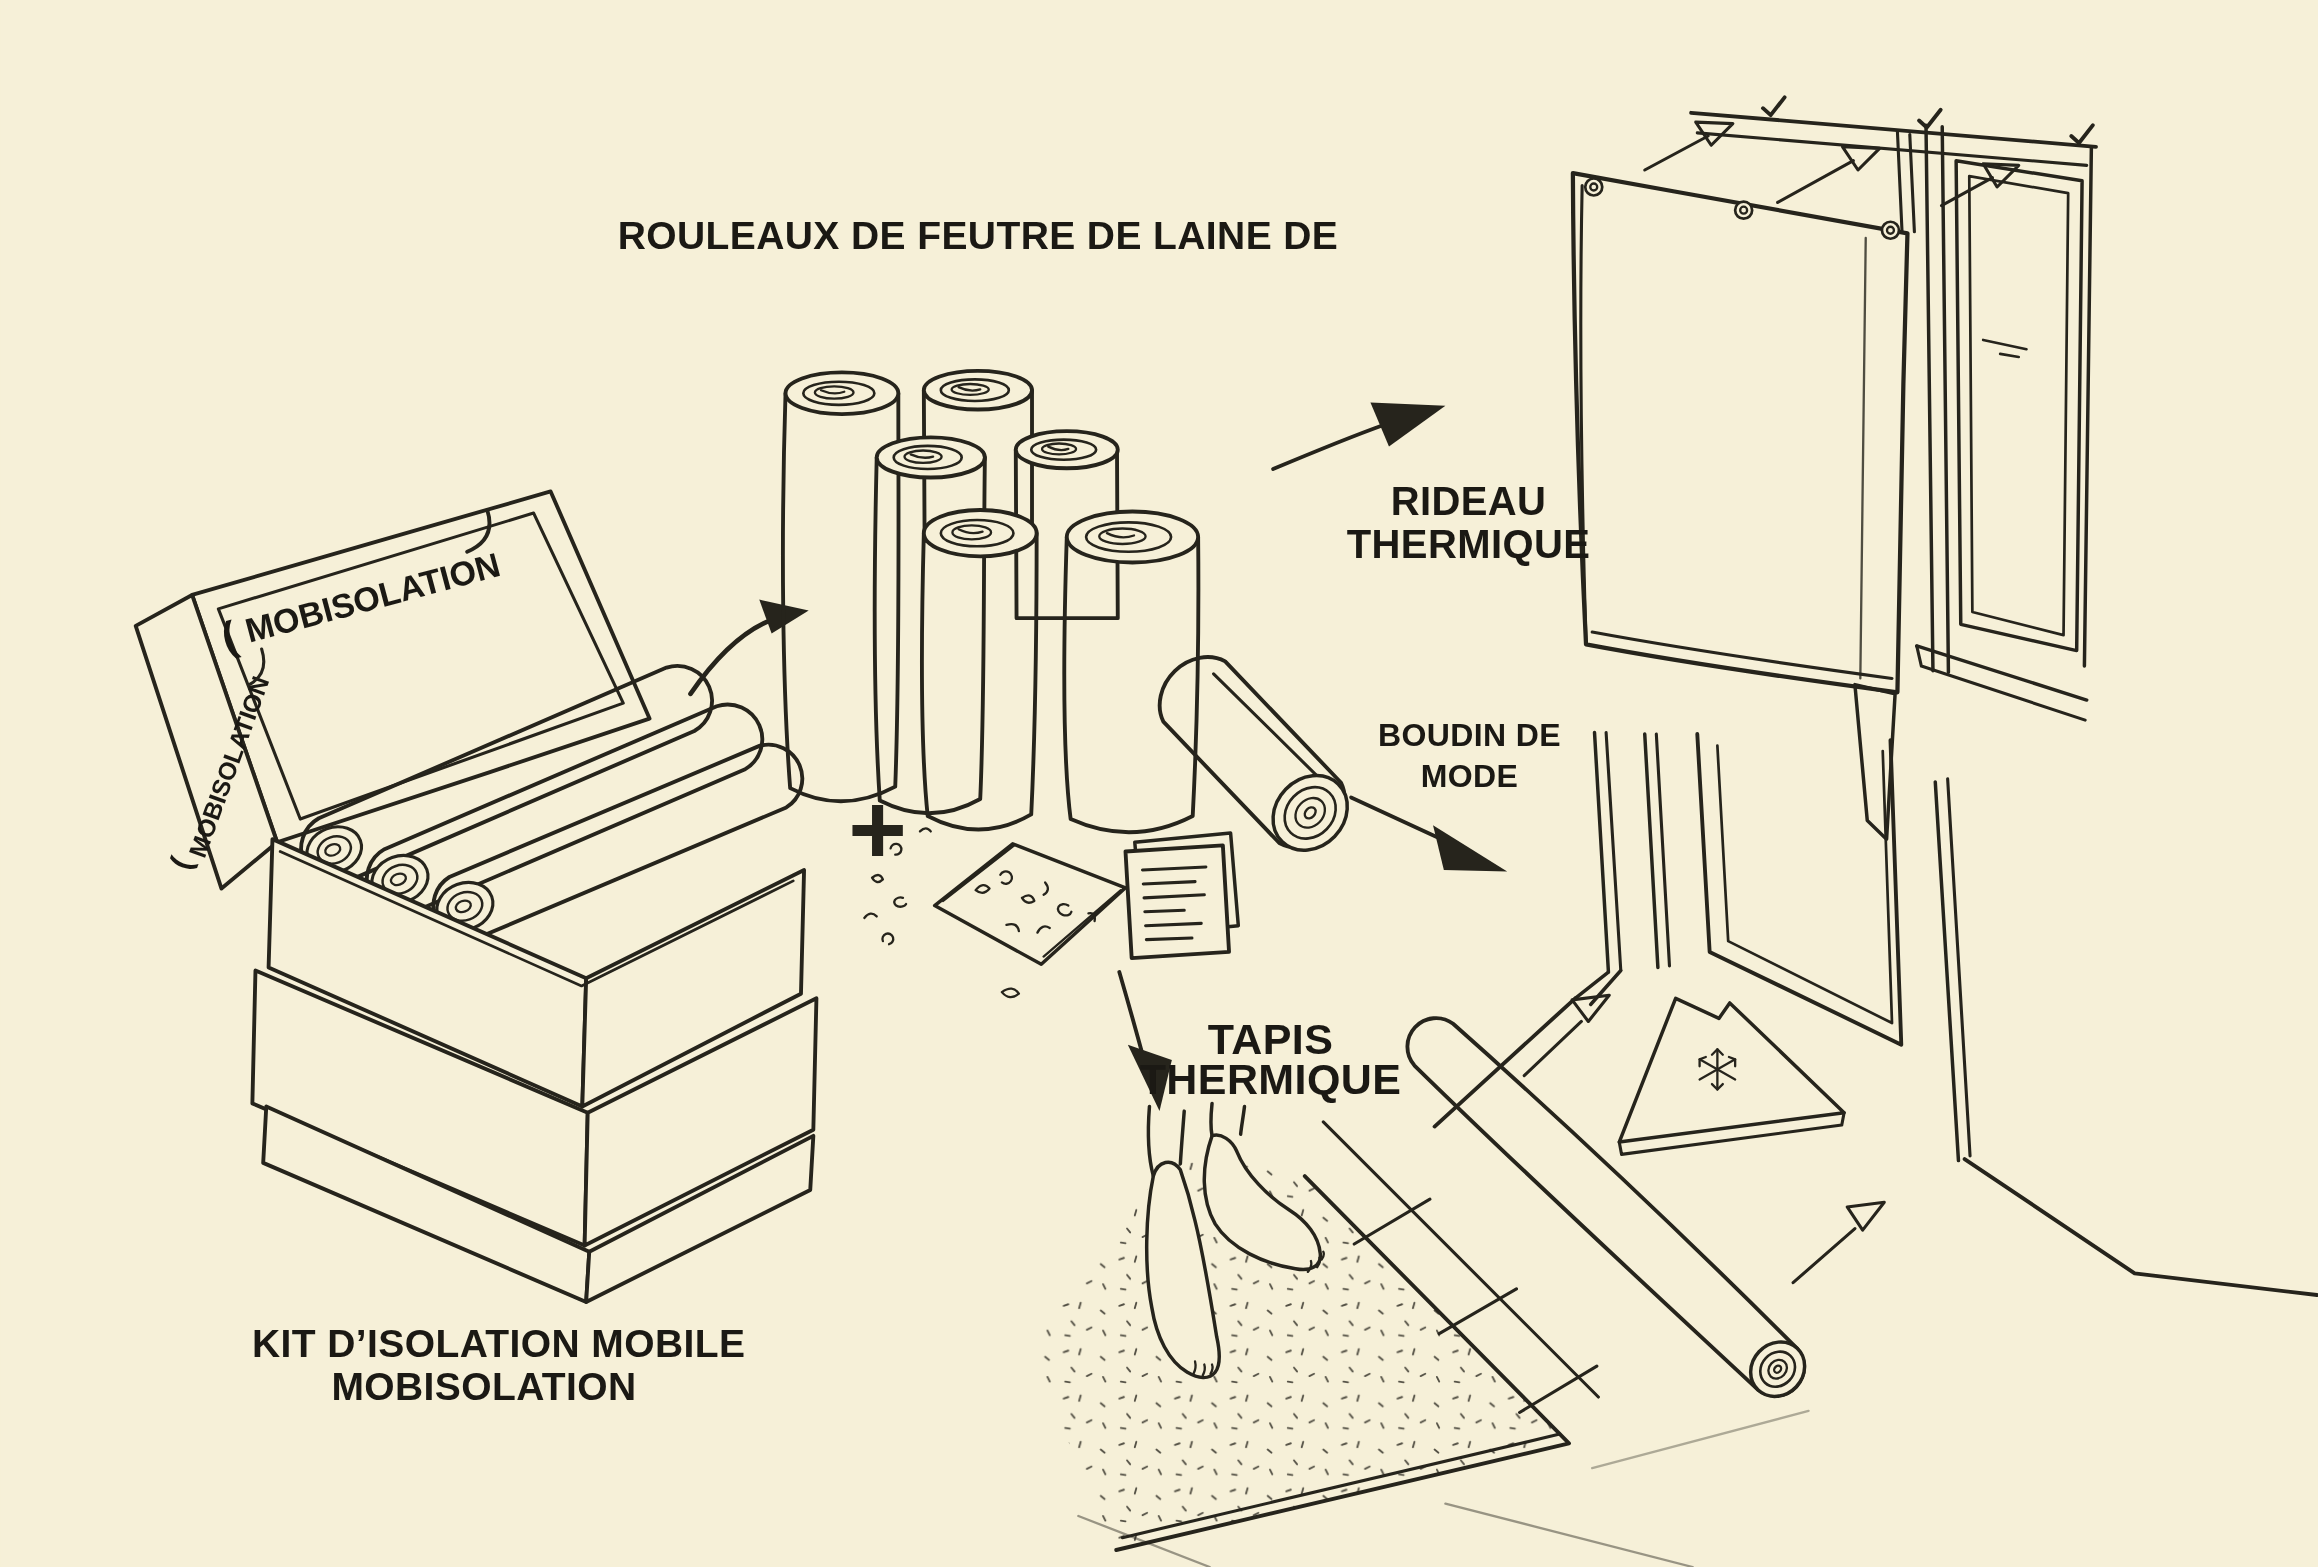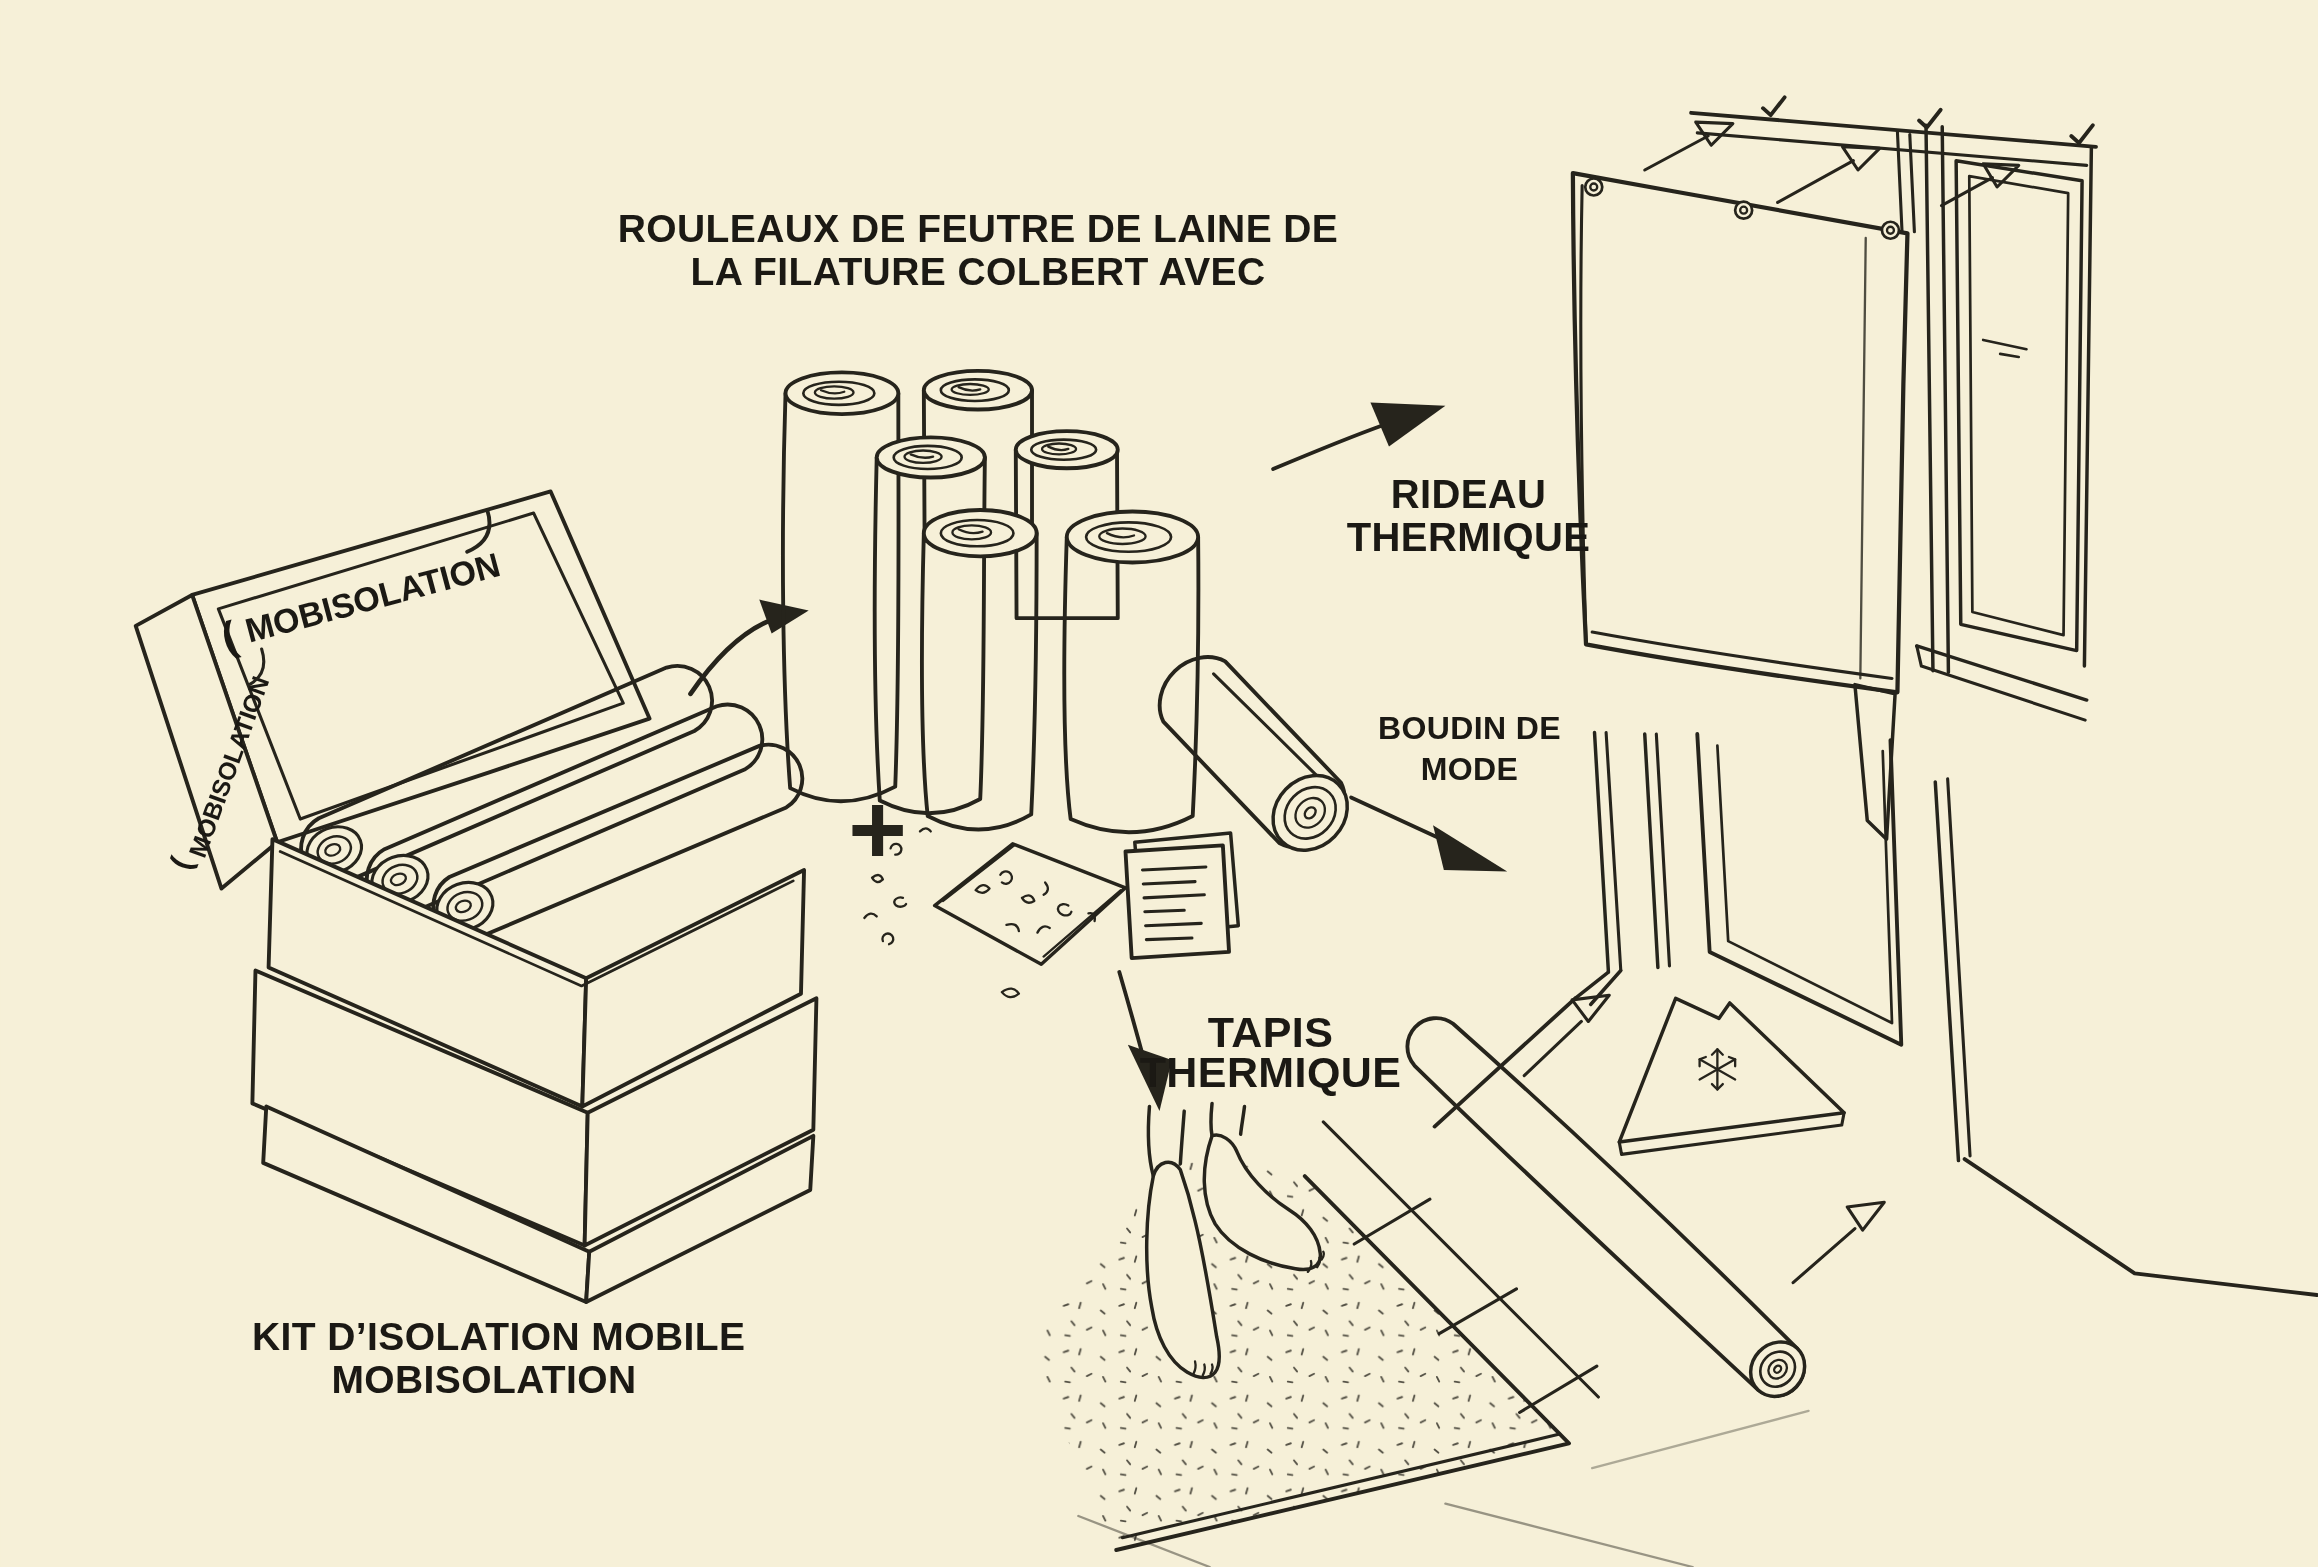--- a/index.html
+++ b/index.html
@@ -1,19 +1,19 @@
 <!DOCTYPE html>
 <html style="font-size:12.4px"><head>
 <meta charset="utf-8">
 <style>
   html,body{margin:0;padding:0;background:#e8e2c8;}
   .stage{position:relative;width:2319px;height:1567px;background:#f6f0d8;overflow:hidden;
          font-family:"Liberation Sans", sans-serif;}
   .stage svg{position:absolute;left:0;top:0;}
-  .lbl{position:absolute;color:#1b1914;font-weight:bold;text-align:center;letter-spacing:0.4px;}
+  .lbl{position:absolute;color:#1b1914;font-weight:bold;text-align:center;letter-spacing:0.4px;margin-top:7px;}
   .lbl div{white-space:nowrap;}
   .lbl-title{left:603px;top:207px;width:750px;font-size:39px;line-height:43px;}
   .lbl-rideau{left:1314px;top:473px;width:309px;font-size:40px;line-height:43px;}
   .lbl-boudin{left:1315px;top:708px;width:309px;font-size:32px;line-height:41px;}
   .lbl-tapis{left:1116px;top:1012px;width:309px;font-size:43px;line-height:40px;}
   .lbl-kit{left:252px;top:1315px;width:464px;font-size:39px;line-height:43px;}
   .ink{stroke:#26241c;fill:none;stroke-linecap:round;stroke-linejoin:round;}
   .paper{fill:#f6f0d8;}
   .inkfill{fill:#26241c;stroke:none;}
   .brand{fill:#1b1914;font-weight:bold;font-family:"Liberation Sans",sans-serif;}
@@ -294,21 +294,20 @@
     <path class="ink" stroke-width="3" d="M1544,1778 q4,-8 2,-16 M1556,1780 q4,-8 2,-14 M1566,1778 q4,-7 2,-12"></path>
     <path class="ink" stroke-width="4.5" d="M1568,1428 C1566,1448 1566,1460 1568,1470"></path>
     <path class="ink" stroke-width="4.5" d="M1610,1432 C1608,1448 1606,1458 1605,1468"></path>
     <path class="paper ink" stroke-width="4.5" d="M1568,1470 C1554,1510 1554,1552 1572,1584 C1592,1616 1636,1636 1676,1642 C1696,1646 1710,1638 1708,1622 C1706,1600 1690,1580 1668,1566 C1640,1548 1612,1520 1600,1490 C1594,1476 1580,1466 1568,1470 Z"></path>
     <path class="ink" stroke-width="3" d="M1692,1646 q6,-6 4,-14 M1704,1640 q5,-6 3,-12 M1710,1630 q4,-6 2,-10"></path>
   </g>
 </svg>
 
 <div class="lbl lbl-title">
   <div>ROULEAUX DE FEUTRE DE LAINE DE</div>
-  <div>LA FILATURE COLBERT AVEC</div>
 </div>
 
 <div class="lbl lbl-rideau">
   <div>RIDEAU</div>
   <div>THERMIQUE</div>
 </div>
 
 <div class="lbl lbl-boudin">
   <div>BOUDIN DE</div>
   <div>MODE</div>

